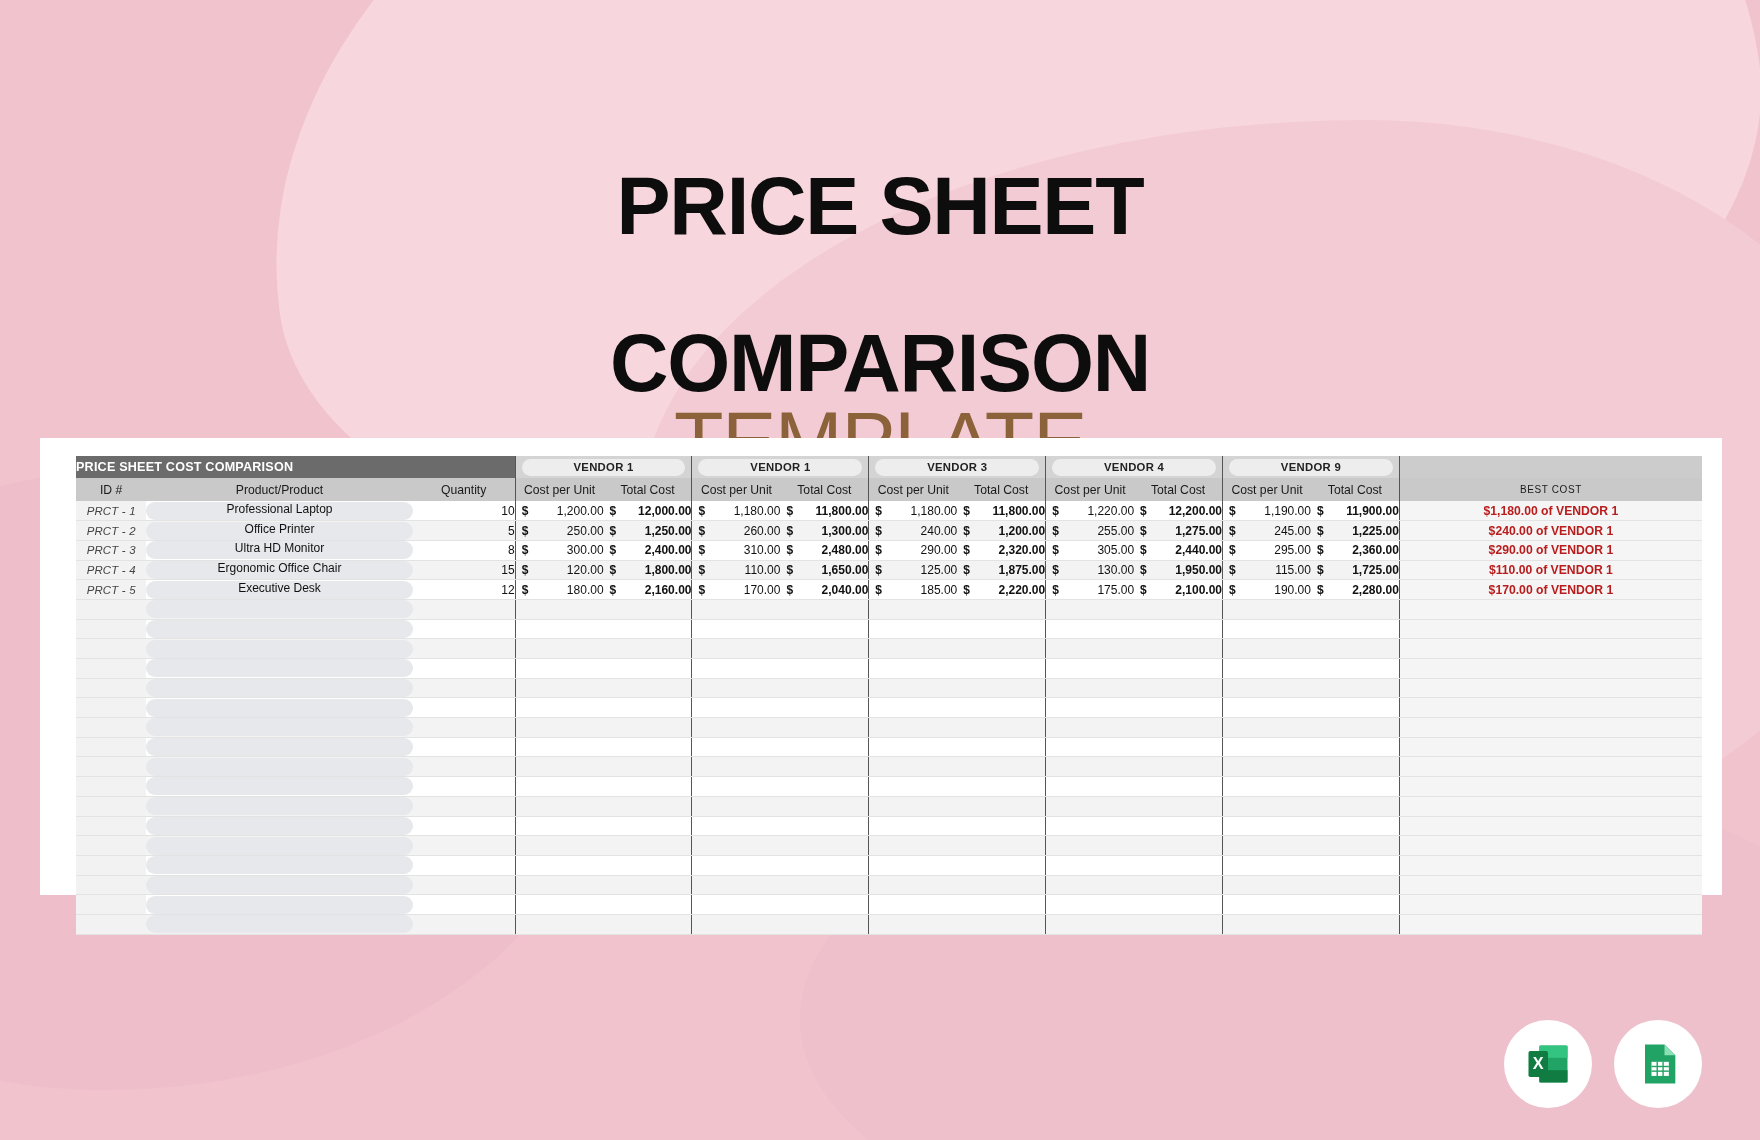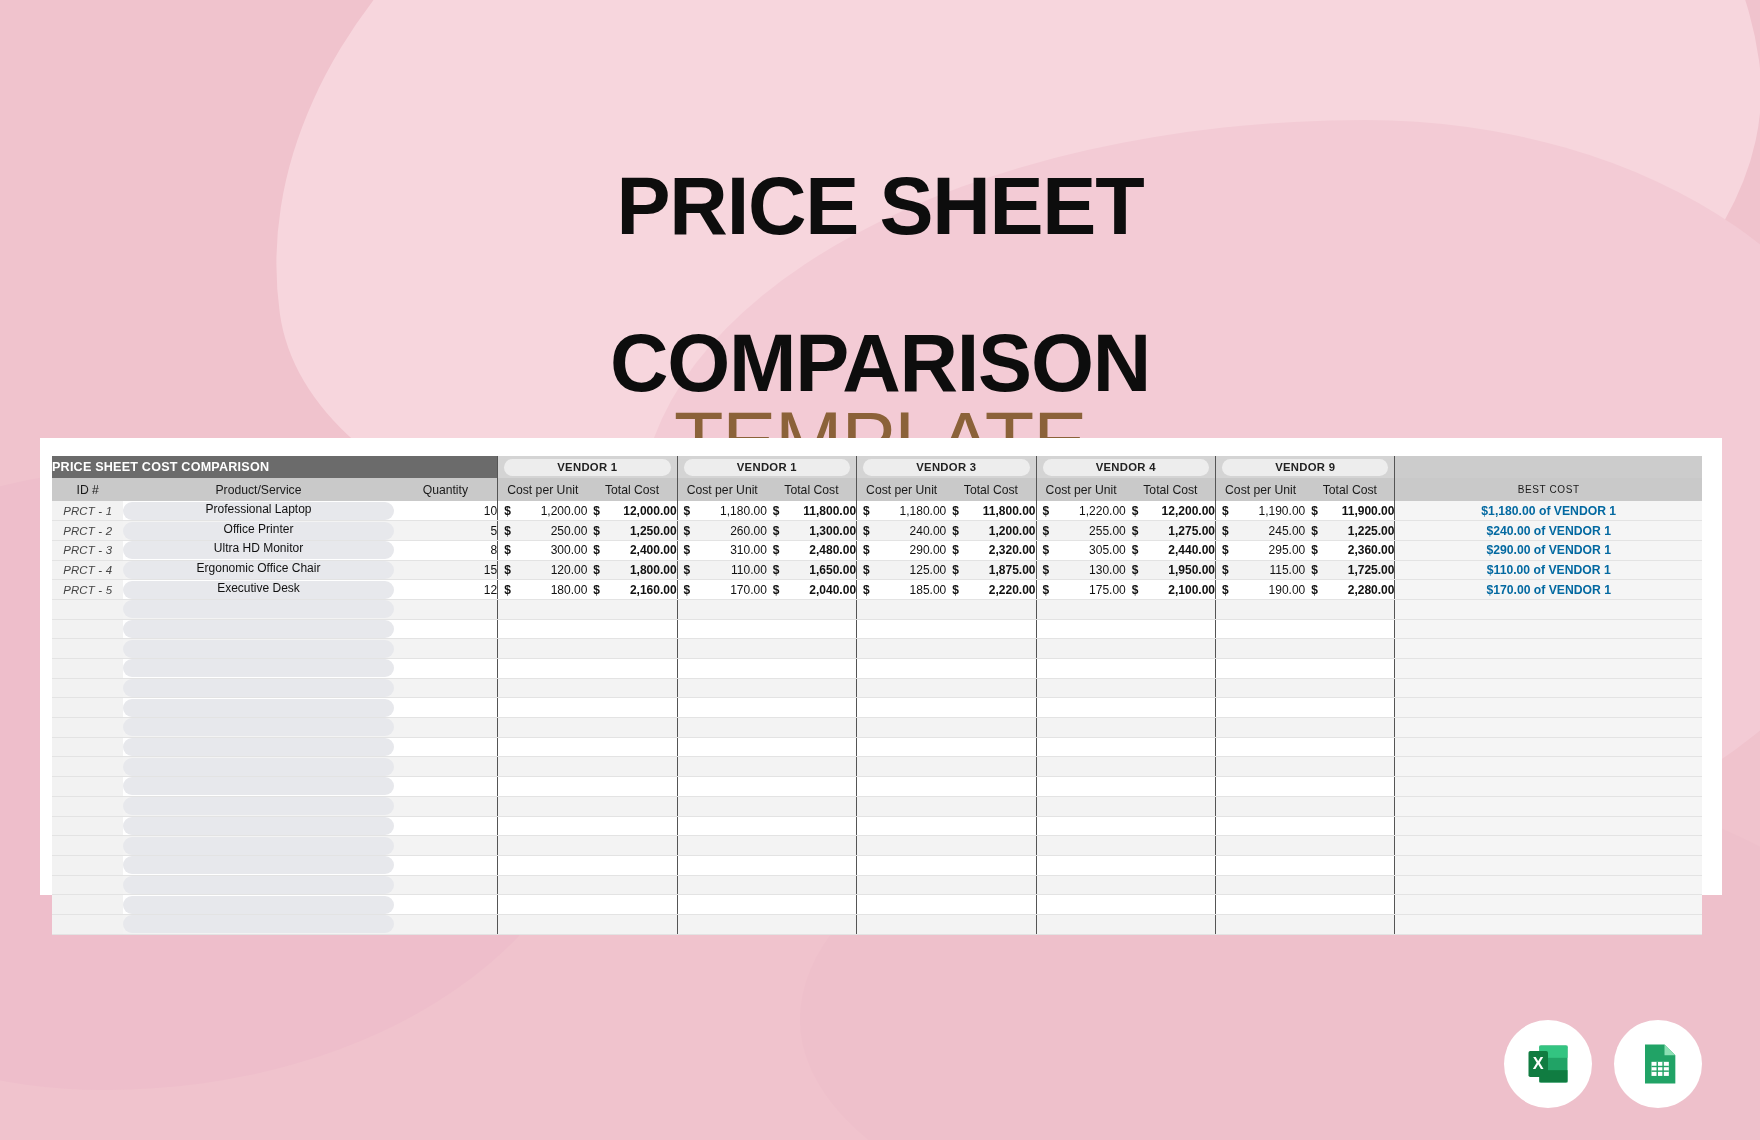--- a/index.html
+++ b/index.html
@@ -76,21 +76,21 @@
   }
 
   
   .card {
     position: absolute;
     left: 40px;
     top: 438px;
     width: 1682px;
     height: 457px;
     background: #ffffff;
-    padding: 18px 20px 20px 12px;
+    padding: 18px 20px 20px 36px;
   }
 
   
   table.sheet {
     width: 100%;
     border-collapse: collapse;
     table-layout: fixed;
     font-size: 12.3px;
     color: #111;
   }
@@ -194,21 +194,21 @@
     transform: translateY(-50%);
     font-weight: bold;
     font-size: 12px;
   }
   td.cpu-cell .dollar { font-weight: bold; }
 
   td.best-cell {
     text-align: center;
     font-size: 12.2px;
     font-weight: bold;
-    color: #0369a1;
+    color: #b91c1c;
     background: #f5f5f5 !important;
   }
 
   
   .sep-left { border-left: 1.6px solid #555 !important; }
   .sep-left-head { border-left: 1.6px solid #555 !important; }
 
   
   .app-icons {
     position: absolute;
@@ -280,21 +280,21 @@
           <td class="vh sep-left-head" colspan="2">
             <span class="vendor-pill">VENDOR 4</span>
           </td>
           <td class="vh sep-left-head" colspan="2">
             <span class="vendor-pill">VENDOR 9</span>
           </td>
           <td class="bh sep-left-head"></td>
         </tr>
         <tr class="col-head">
           <td>ID #</td>
-          <td>Product/Service</td>
+          <td>Product/Product</td>
           <td>Quantity</td>
           <td class="sep-left-head">Cost per Unit</td>
           <td>Total Cost</td>
           <td class="sep-left-head">Cost per Unit</td>
           <td>Total Cost</td>
           <td class="sep-left-head">Cost per Unit</td>
           <td>Total Cost</td>
           <td class="sep-left-head">Cost per Unit</td>
           <td>Total Cost</td>
           <td class="sep-left-head">Cost per Unit</td>

